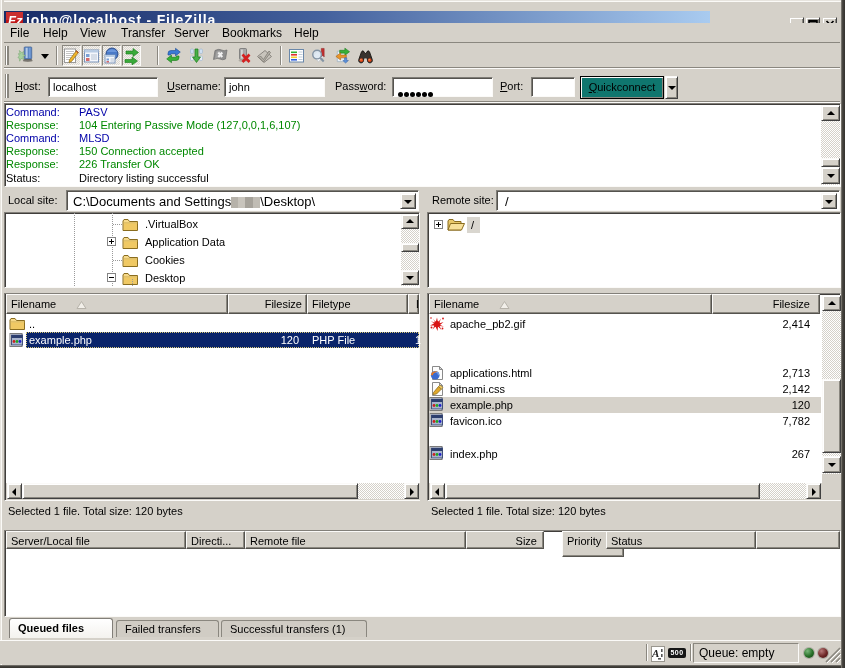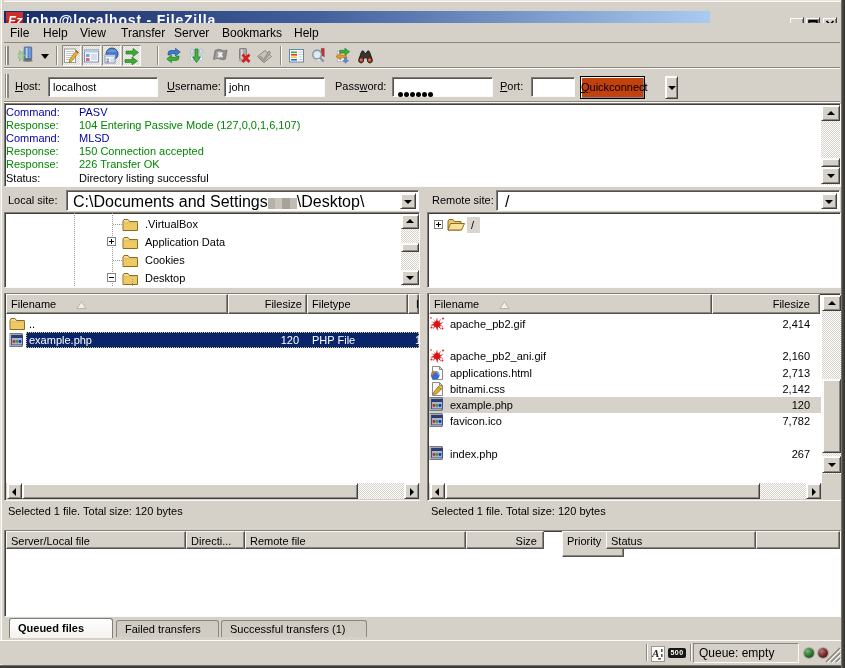--- a/index.html
+++ b/index.html
@@ -22,37 +22,37 @@
 #toolbar{left:4px;top:43px;width:836px;height:25px;background:#d5d1c9;}
 .tsep{position:absolute;top:3px;width:2px;height:19px;background:#8a877f;box-shadow:1px 0 0 #fbfaf8;width:1px;}
 .grip{position:absolute;width:3px;background:#fbfaf8;border-right:1px solid #8a877f;border-left:1px solid #8a877f;width:4px;background:#d5d1c9;box-shadow:inset 1px 0 0 #fff,inset -1px 0 0 #8a877f;}
 .ticon{position:absolute;top:4px;width:17px;height:17px;}
 .tbtn{position:absolute;top:2px;width:19px;height:21px;border:1px solid;border-color:#8a877f #fbfaf8 #fbfaf8 #8a877f;background-color:#f4f2ee;background-image:linear-gradient(45deg,#dcd8d1 25%,transparent 25%,transparent 75%,#dcd8d1 75%),linear-gradient(45deg,#dcd8d1 25%,transparent 25%,transparent 75%,#dcd8d1 75%);background-size:2px 2px;background-position:0 0,1px 1px;}
 .tbtn svg{position:absolute;left:0px;top:1px;}
 
 #quickbar{left:4px;top:68px;width:836px;height:34px;background:#d5d1c9;}
 #quickbar label{position:absolute;top:12px;font-size:11px;}
 .tfield{position:absolute;top:9px;height:20px;background:#fff;border:1px solid;border-color:#7f7d77 #fbfaf8 #fbfaf8 #7f7d77;box-shadow:inset 1px 1px 0 #55534e;font-size:11px;line-height:18px;padding-left:4px;}
-#qcbtn{position:absolute;left:576px;top:8px;width:65px;height:23px;background:#c2410c;border:1px solid #000;box-shadow:inset 1px 1px 0 #fbfaf8, inset -1px -1px 0 #8a877f;text-align:center;line-height:21px;font-size:11px;}
+#qcbtn{position:absolute;left:576px;top:8px;width:84px;height:23px;background:#0f766e;border:1px solid #000;box-shadow:inset 1px 1px 0 #fbfaf8, inset -1px -1px 0 #8a877f;text-align:center;line-height:21px;font-size:11px;}
 #qcdrop{position:absolute;left:661px;top:8px;width:13px;height:23px;background:#d5d1c9;border:1px solid;border-color:#fbfaf8 #404040 #404040 #fbfaf8;box-shadow:inset 1px 1px 0 #fff, inset -1px -1px 0 #8a877f;}
 u{text-decoration:underline;}
 .pdot{display:inline-block;width:5px;height:5px;border-radius:50%;background:#000;margin-right:1px;}
 
 .pane{position:absolute;background:#fff;border:1px solid;border-color:#827f79 #fbfaf8 #fbfaf8 #827f79;box-shadow:inset 1px 1px 0 #403e3b;}
 
 .sbtn{position:absolute;background:#d5d1c9;border:1px solid;border-color:#fbfaf8 #404040 #404040 #fbfaf8;box-shadow:inset 1px 1px 0 #fff, inset -1px -1px 0 #8a877f;}
 .strack{position:absolute;background-color:#fff;background-image:linear-gradient(45deg,#d5d1c9 25%,transparent 25%,transparent 75%,#d5d1c9 75%),linear-gradient(45deg,#d5d1c9 25%,transparent 25%,transparent 75%,#d5d1c9 75%);background-size:2px 2px;background-position:0 0,1px 1px;}
 .sthumb{position:absolute;background:#d5d1c9;border:1px solid;border-color:#fbfaf8 #404040 #404040 #fbfaf8;box-shadow:inset 1px 1px 0 #fff, inset -1px -1px 0 #8a877f;}
 .arr{position:absolute;width:0;height:0;}
 .arr-up{border-left:4px solid transparent;border-right:4px solid transparent;border-bottom:4px solid #000;}
 .arr-down{border-left:4px solid transparent;border-right:4px solid transparent;border-top:4px solid #000;}
 .arr-left{border-top:4px solid transparent;border-bottom:4px solid transparent;border-right:4px solid #000;}
 .arr-right{border-top:4px solid transparent;border-bottom:4px solid transparent;border-left:4px solid #000;}
 
-.combo{position:absolute;height:21px;background:#fff;border:1px solid;border-color:#7f7d77 #fbfaf8 #fbfaf8 #7f7d77;box-shadow:inset 1px 1px 0 #55534e;font-size:16px;line-height:19px;}
+.combo{position:absolute;height:21px;background:#fff;border:1px solid;border-color:#7f7d77 #fbfaf8 #fbfaf8 #7f7d77;box-shadow:inset 1px 1px 0 #55534e;font-size:13px;line-height:19px;}
 .combo .txt{position:absolute;left:6px;top:1px;white-space:pre;}
 .combobtn{position:absolute;top:2px;right:2px;width:16px;height:16px;background:#d5d1c9;border:1px solid;border-color:#fbfaf8 #404040 #404040 #fbfaf8;box-shadow:inset 1px 1px 0 #fff, inset -1px -1px 0 #8a877f;}
 
 .hdr{position:absolute;top:0;height:20px;background:#d5d1c9;border:1px solid;border-color:#fbfaf8 #55534e #55534e #fbfaf8;box-shadow:inset -1px -1px 0 #8a877f;font-size:11px;line-height:19px;white-space:nowrap;overflow:hidden;}
 .hdr .lab{padding-left:4px;}
 
 .lcmd{color:#0000a8;} .lresp{color:#008800;} .lstat{color:#000;}
 .logline{position:absolute;left:1px;white-space:pre;font-size:11px;height:13.2px;line-height:13.2px;}
 .logline b{font-weight:normal;position:absolute;left:73px;white-space:pre;}
 
@@ -385,34 +385,20 @@
           <circle cx="8" cy="8" r="3"></circle>
           <path d="M8 8 L4 2.5 L6.5 7 L8 1.5 L9 6.5 L12 2.5 L10 7.5 L14.5 6 L11 9 L15 10.5 L10.5 10 L12.5 14 L9 10.5 L8.5 15 L6.5 10.5 L3.5 13.5 L5.5 9.5 L1 9.5 L5 7.5 L2 5 Z"></path>
           <circle cx="2.5" cy="11.5" r="1"></circle>
           <circle cx="13.5" cy="12.5" r="0.9"></circle>
           <circle cx="14" cy="2.5" r="0.9"></circle>
           <circle cx="2" cy="2" r="0.8"></circle>
         </g>
       </svg>
       <span class="fn">apache_pb2.gif</span>
       <span class="fs">2,414</span>
-    </div>
-  <div class="frow" style="top:54.4px;">
-      <svg width="16" height="16" viewBox="0 0 16 16">
-        <g fill="#d81414">
-          <circle cx="8" cy="8" r="3"></circle>
-          <path d="M8 8 L4 2.5 L6.5 7 L8 1.5 L9 6.5 L12 2.5 L10 7.5 L14.5 6 L11 9 L15 10.5 L10.5 10 L12.5 14 L9 10.5 L8.5 15 L6.5 10.5 L3.5 13.5 L5.5 9.5 L1 9.5 L5 7.5 L2 5 Z"></path>
-          <circle cx="2.5" cy="11.5" r="1"></circle>
-          <circle cx="13.5" cy="12.5" r="0.9"></circle>
-          <circle cx="14" cy="2.5" r="0.9"></circle>
-          <circle cx="2" cy="2" r="0.8"></circle>
-        </g>
-      </svg>
-      <span class="fn">apache_pb2_ani.gif</span>
-      <span class="fs">2,160</span>
     </div>
   <div class="frow" style="top:70.6px;">
       <svg width="16" height="16" viewBox="0 0 16 16">
         <path d="M3.5 1.5 h7 l3 3 v10 h-10 Z" fill="#fdfdfd" stroke="#8a8a8a"></path>
         <path d="M10.5 1.5 l3 3 h-3 Z" fill="#d8d8d8" stroke="#8a8a8a"></path>
         <circle cx="6.2" cy="10.3" r="4.3" fill="#3a6ad0"></circle>
         <path d="M6.2 6 a4.3 4.3 0 0 1 4.3 4.3 l-1.6 0 a2.7 2.7 0 0 0 -2.7-2.7 Z" fill="#74a0e8"></path>
         <path d="M2 10.3 a4.3 4.3 0 0 1 1.3-3 l1.8-0.9 a5 5 0 0 1 3.7 0.4 l-2.6 0.8 a3.2 3.2 0 0 0 -2.4 2.7 Z" fill="#e87820"></path>
       </svg>
       <span class="fn">applications.html</span>

